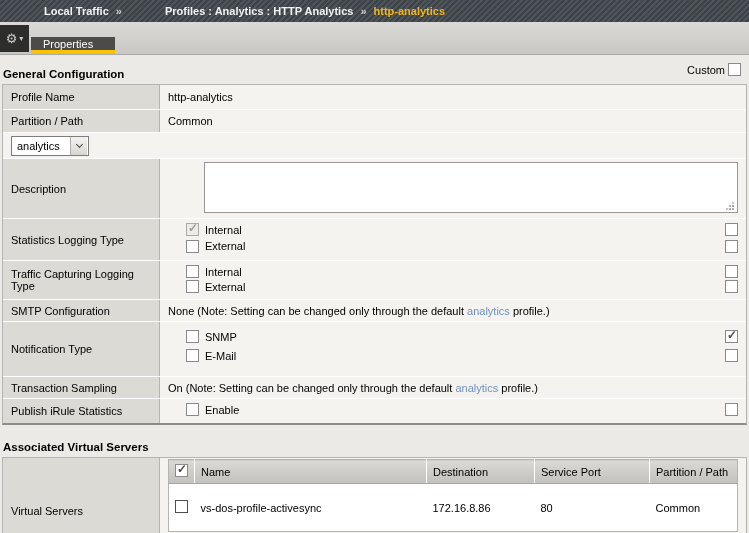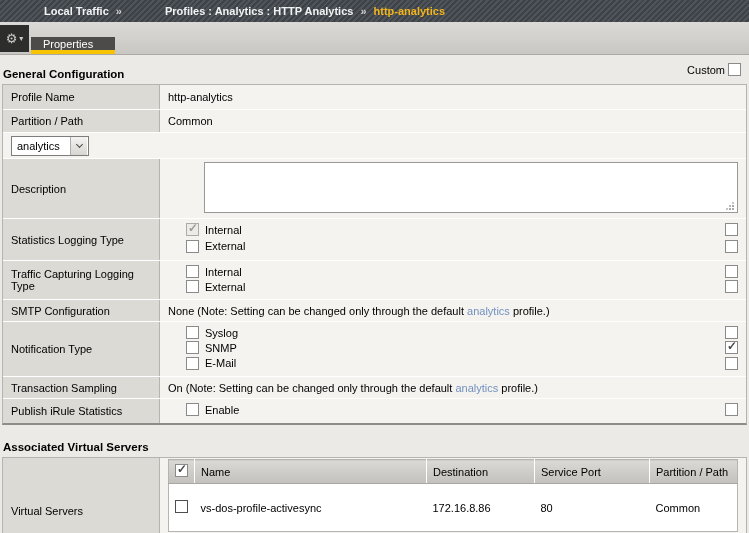--- a/index.html
+++ b/index.html
@@ -200,27 +200,20 @@
     <div class="cfg-row" style="height:22px;">
       <div class="cfg-label">SMTP Configuration</div>
       <div class="cfg-value note">
         <span><span>None (Note: Setting can be changed only through the default </span><a>analytics</a><span> profile.)</span></span>
       </div>
     </div>
 
     <div class="cfg-row" style="height:55px;">
       <div class="cfg-label">Notification Type</div>
       <div class="cfg-value">
-        <div class="opt-line">
-          <span class="opt-left">
-            <span class="cb"></span>
-            <span>Syslog</span>
-          </span>
-          <span class="cb"></span>
-        </div>
         <div class="opt-line">
           <span class="opt-left">
             <span class="cb"></span>
             <span>SNMP</span>
           </span>
           <span class="cb checked"></span>
         </div>
         <div class="opt-line">
           <span class="opt-left">
             <span class="cb"></span>

